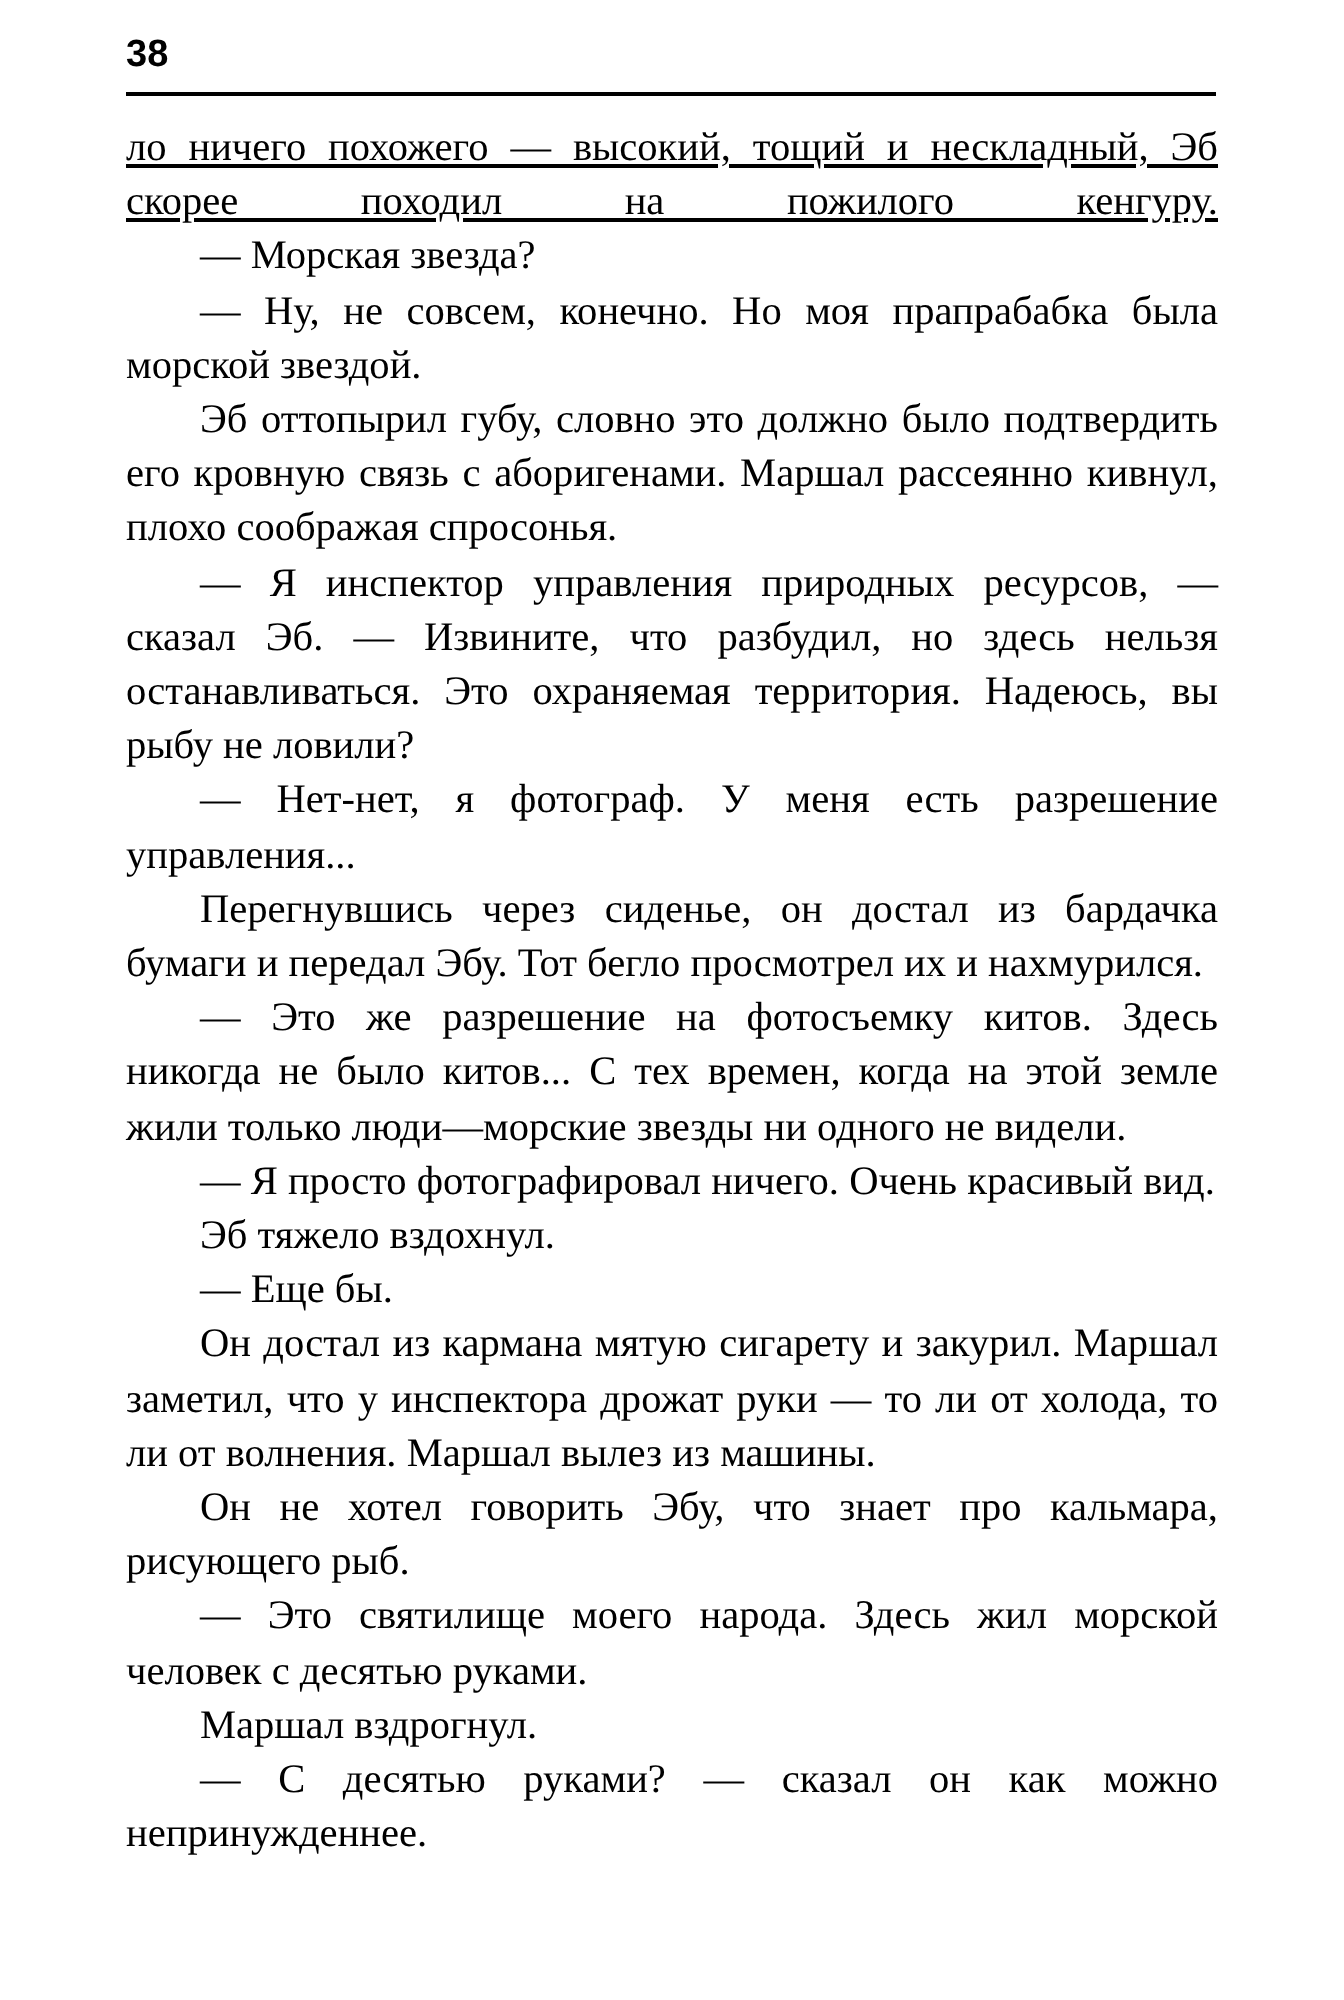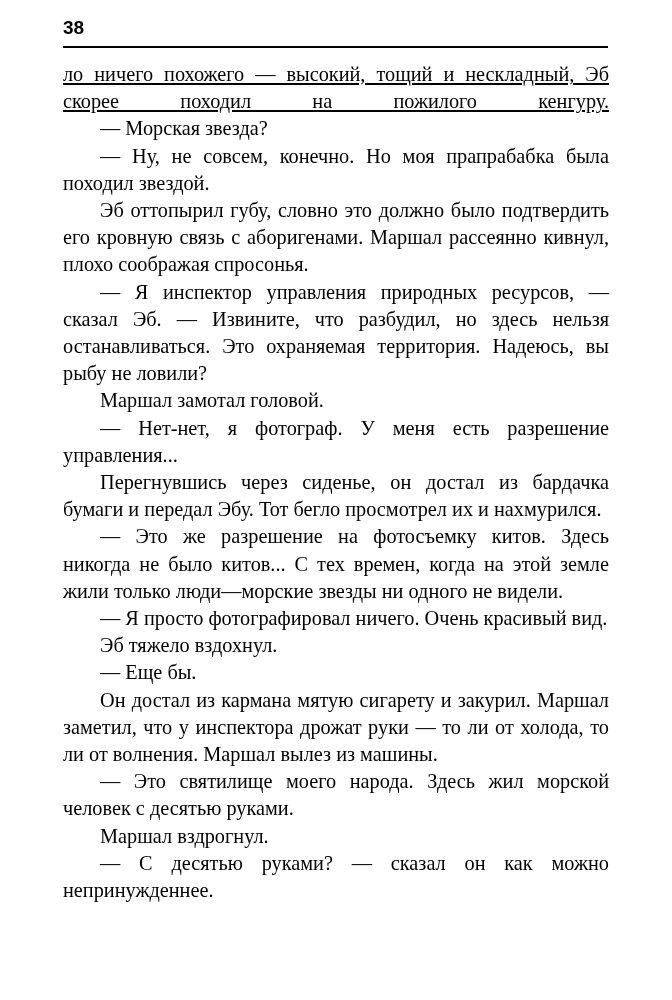--- a/index.html
+++ b/index.html
@@ -92,30 +92,30 @@
 
   <div class="running-head">
     <span class="folio">38</span>
   </div>
 
   <div class="head-rule"></div>
 
   <div class="text-block">
     <p class="para cont flush-last">ло ничего похожего — высокий, тощий и нескладный, Эб скорее походил на пожилого кенгуру.</p>
     <p class="para">— Морская звезда?</p>
-    <p class="para">— Ну, не совсем, конечно. Но моя прапрабабка была походил звездой.</p>
+    <p class="para">— Ну, не совсем, конечно. Но моя прапрабабка была морской звездой.</p>
     <p class="para">Эб оттопырил губу, словно это должно было подтвердить его кровную связь с аборигенами. Маршал рассеянно кивнул, плохо соображая спросонья.</p>
     <p class="para">— Я инспектор управления природных ресурсов, — сказал Эб. — Извините, что разбудил, но здесь нельзя останавливаться. Это охраняемая территория. Надеюсь, вы рыбу не ловили?</p>
-    <p class="para">Маршал замотал головой.</p>
     <p class="para">— Нет-нет, я фотограф. У меня есть разрешение управления...</p>
     <p class="para">Перегнувшись через сиденье, он достал из бардачка бумаги и передал Эбу. Тот бегло просмотрел их и нахмурился.</p>
     <p class="para">— Это же разрешение на фотосъемку китов. Здесь никогда не было китов... С тех времен, когда на этой земле жили только люди—морские звезды ни одного не видели.</p>
     <p class="para">— Я просто фотографировал ничего. Очень красивый вид.</p>
     <p class="para">Эб тяжело вздохнул.</p>
     <p class="para">— Еще бы.</p>
     <p class="para">Он достал из кармана мятую сигарету и закурил. Маршал заметил, что у инспектора дрожат руки — то ли от холода, то ли от волнения. Маршал вылез из машины.</p>
+    <p class="para">Он не хотел говорить Эбу, что знает про кальмара, рисующего рыб.</p>
     <p class="para">— Это святилище моего народа. Здесь жил морской человек с десятью руками.</p>
     <p class="para">Маршал вздрогнул.</p>
     <p class="para">— С десятью руками? — сказал он как можно непринужденнее.</p>
 
   </div>
 
 </div>
 
 </body></html>

